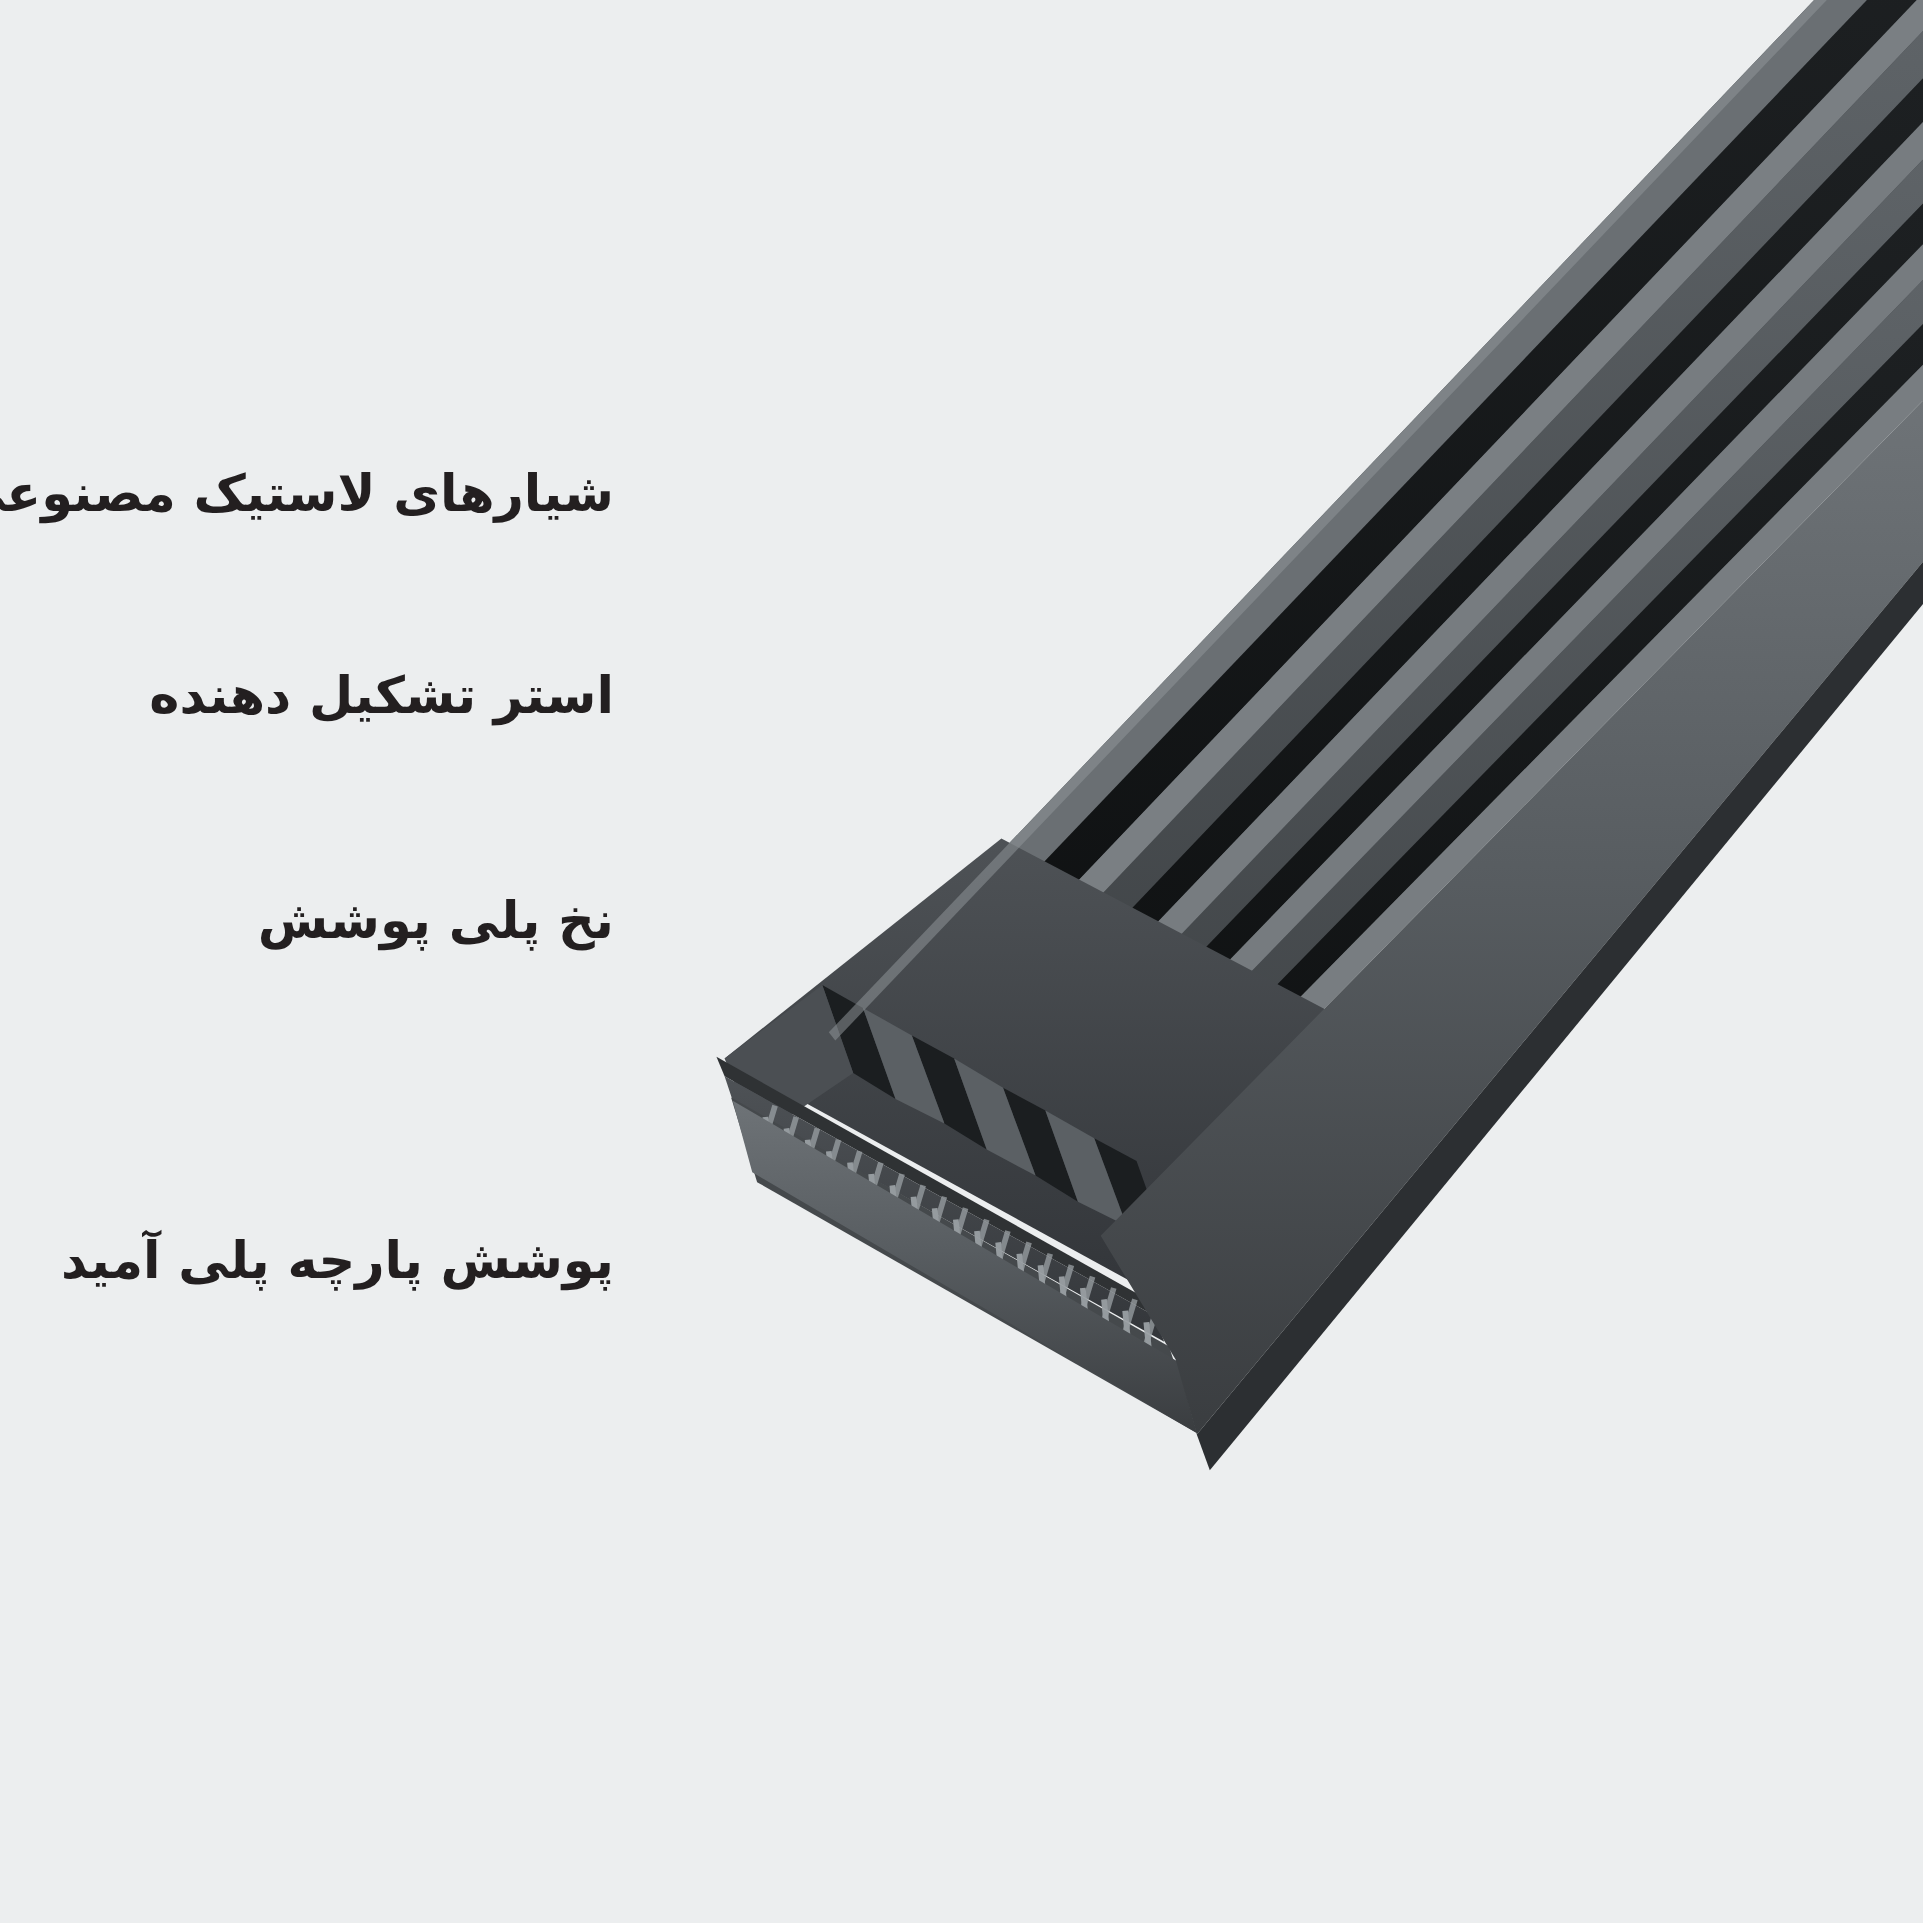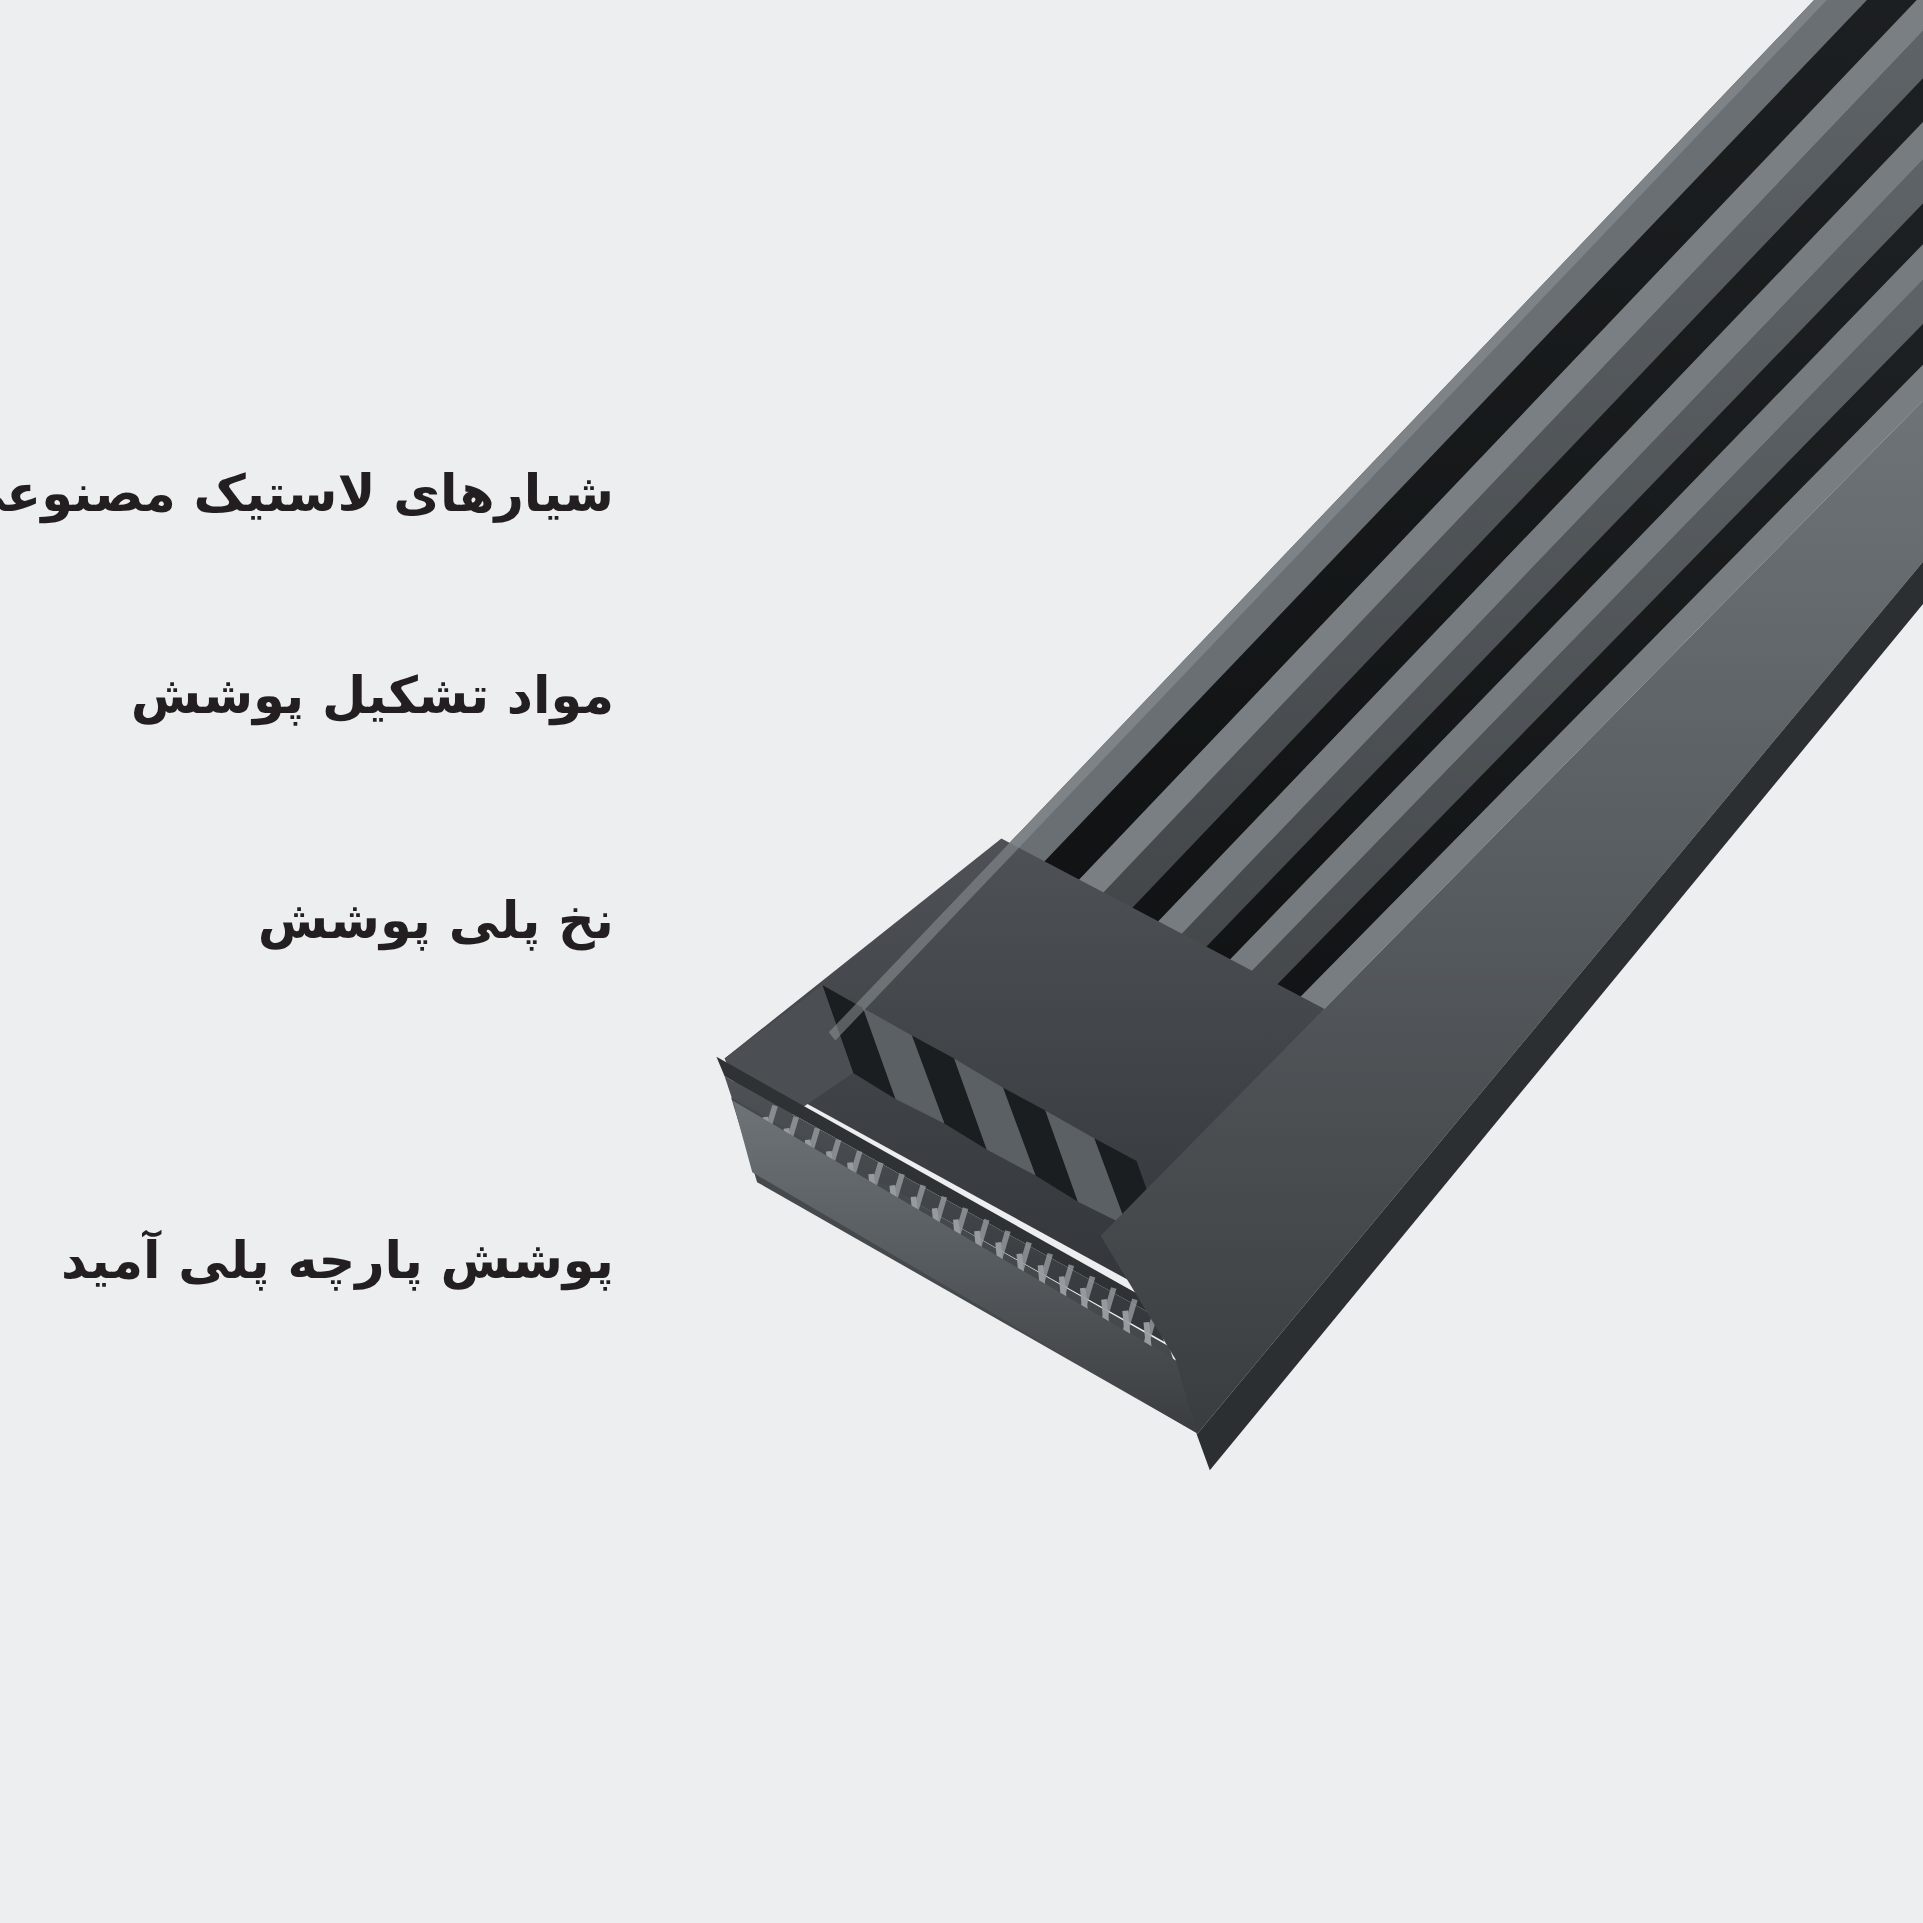--- a/index.html
+++ b/index.html
@@ -157,21 +157,21 @@
 
     <polygon points="1018,1268 2362,-140 2362,-124 1026,1278" fill="#8e9398" opacity="0.55"></polygon>
   </svg>
 
   <div class="callout">
     <div class="callout-label" style="right:1309px; top:464px;">شیارهای لاستیک مصنوعی</div>
 
   </div>
 
   <div class="callout">
-    <div class="callout-label" style="right:1309px; top:666px;">مواد تشکیل پوشش</div>
+    <div class="callout-label" style="right:1309px; top:666px;">استر تشکیل دهنده</div>
 
   </div>
 
   <div class="callout">
     <div class="callout-label" style="right:1309px; top:891px;">نخ پلی پوشش</div>
 
   </div>
 
   <div class="callout">
     <div class="callout-label" style="right:1309px; top:1231px;text-align:right;">پوشش پارچه پلی آمید</div>

